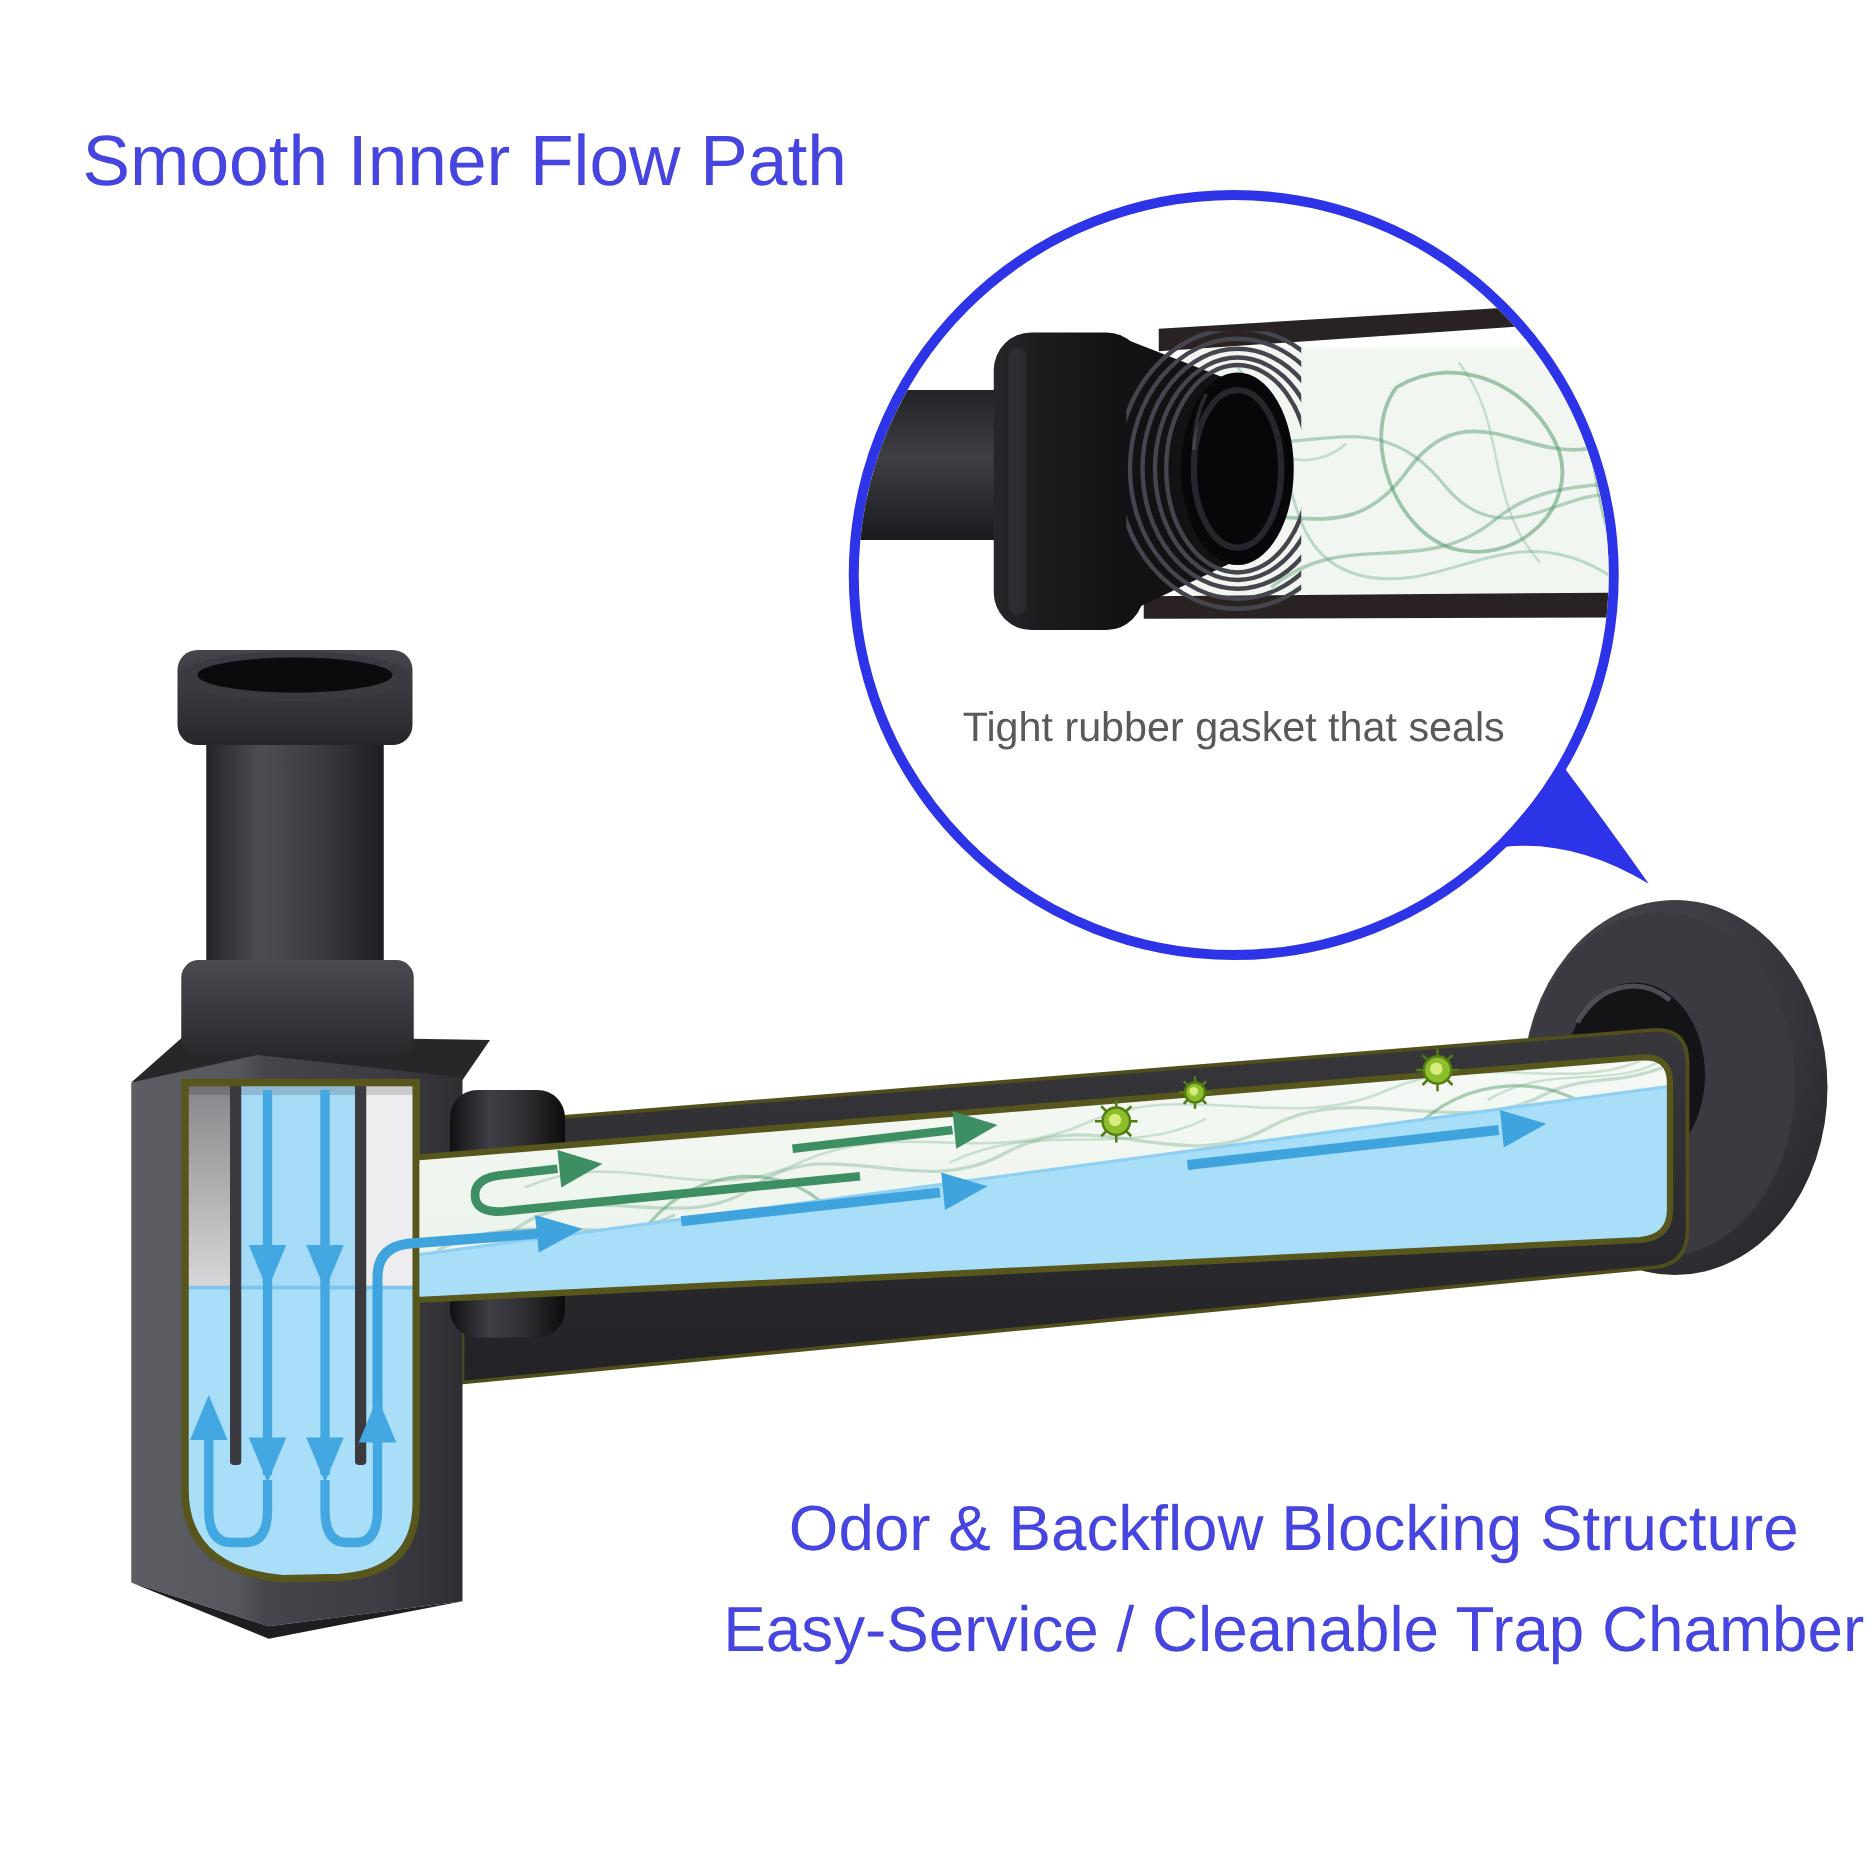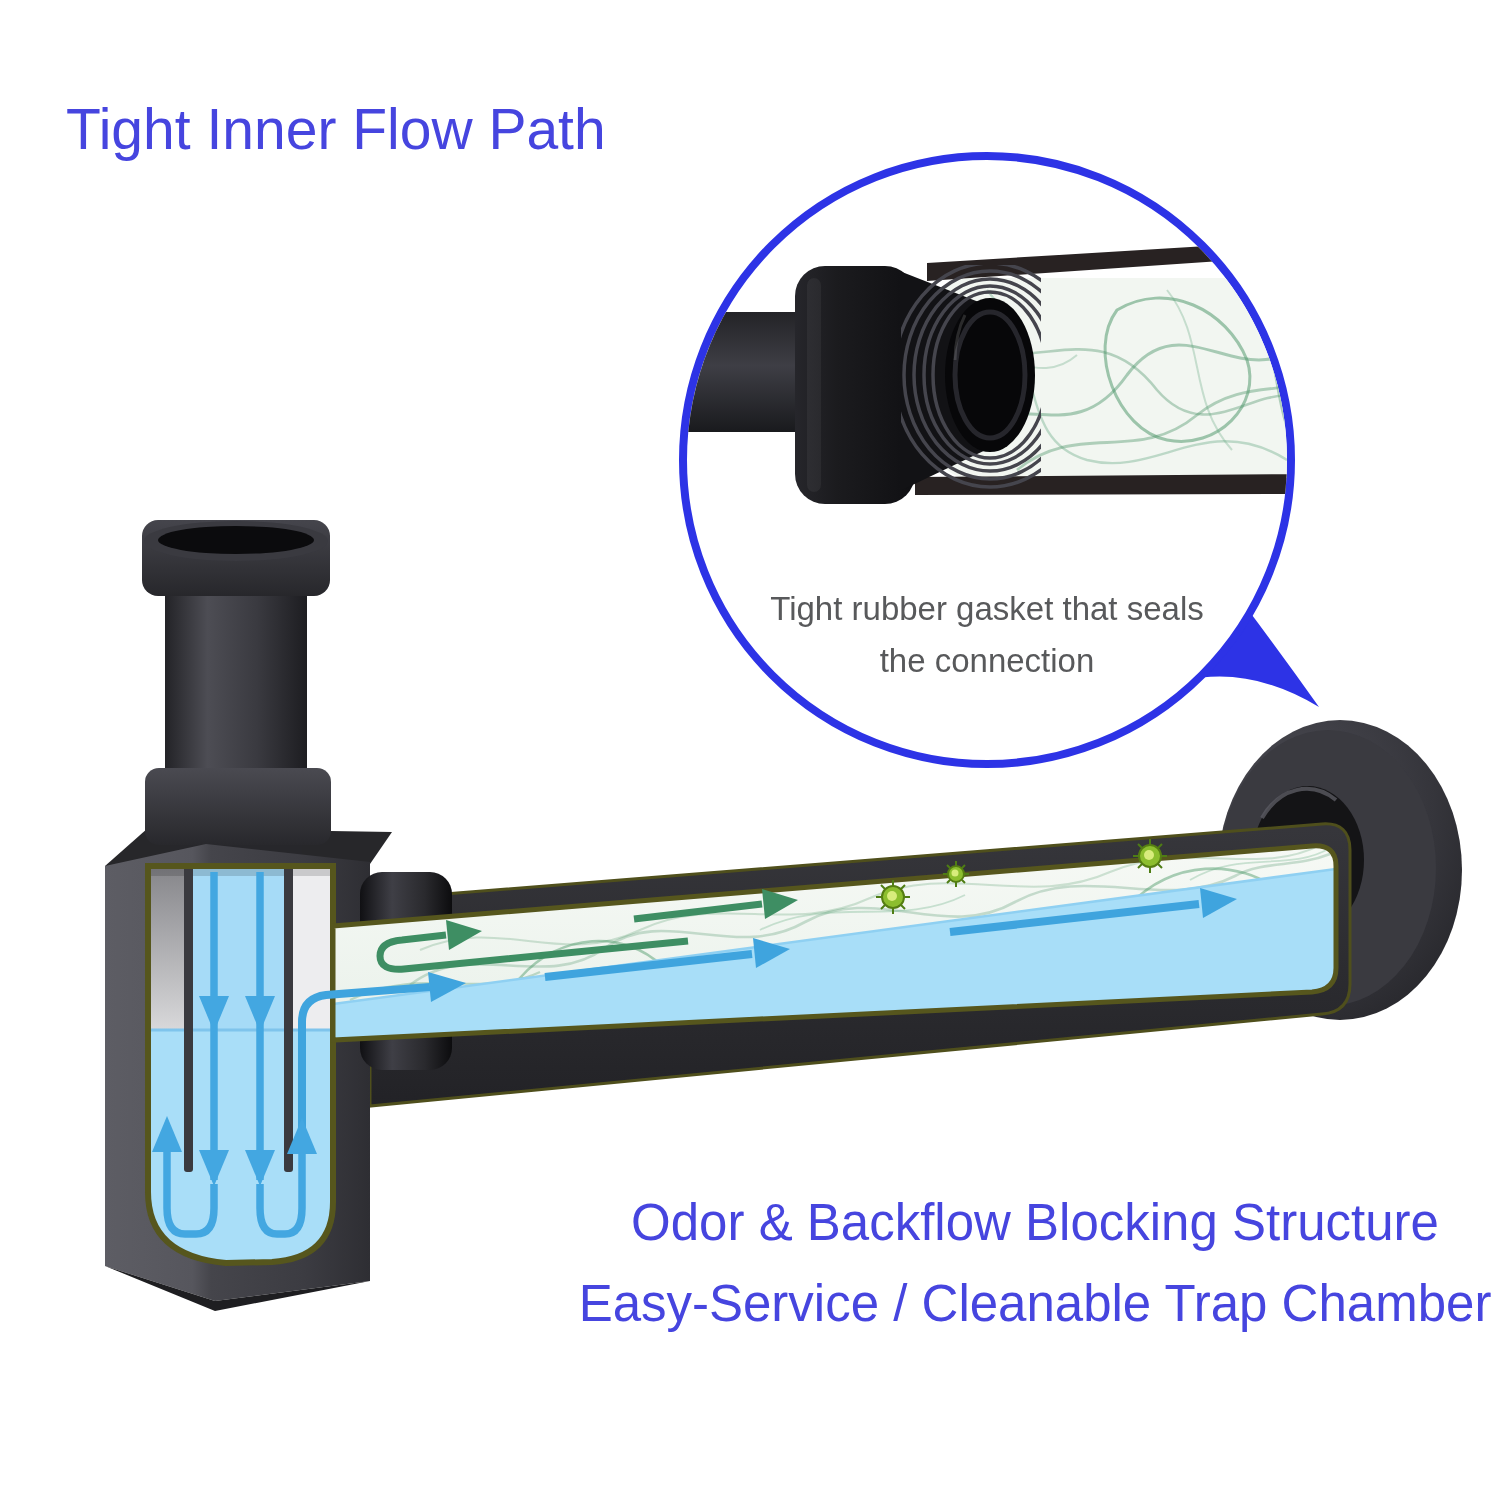--- a/index.html
+++ b/index.html
@@ -5,21 +5,21 @@
   html,body{margin:0;padding:0;background:#fff;}
   .stage{position:relative;width:1500px;height:1500px;background:#fff;overflow:hidden;
          font-family:"Liberation Sans","DejaVu Sans",sans-serif;}
   .stage svg{display:block;}
   #main-art{position:absolute;left:0;top:0;}
   .page-title{position:absolute;left:66px;top:96px;font-size:57px;font-weight:500;
               color:#4645DF;letter-spacing:0px;white-space:nowrap;}
   .magnifier{position:absolute;left:679px;top:152px;width:600px;height:600px;
              border:8px solid #2D33E6;border-radius:50%;overflow:hidden;background:#fff;}
   .magnifier-text{position:absolute;left:0;right:0;top:396px;text-align:center;
-                  font-size:33px;line-height:52px;color:#58595B;margin-top:27px;}
+                  font-size:33px;line-height:52px;color:#58595B;}
   .features{position:absolute;left:560px;top:1182px;width:950px;text-align:center;
             color:#4645DF;font-size:51px;line-height:81px;white-space:nowrap;}
   .feature-line{display:block;}
 </style>
 </head>
 <body>
 
 <div class="stage">
 
   <svg id="main-art" width="1500" height="1500" viewBox="0 0 1500 1500">
@@ -258,24 +258,23 @@
           <ellipse cx="303" cy="215" rx="57" ry="83"></ellipse>
         </g>
         <ellipse cx="303" cy="215" rx="45" ry="77" fill="#070709"></ellipse>
         <ellipse cx="303" cy="215" rx="35" ry="63" fill="none" stroke="#26262c" stroke-width="5"></ellipse>
         <path d="M278,155 A40,70 0 0 0 268,200" fill="none" stroke="rgba(255,255,255,0.14)" stroke-width="3"></path>
       </g>
     </svg>
 
     <div class="magnifier-text">
       <div>Tight rubber gasket that seals</div>
-      <div>the connection</div>
     </div>
   </div>
 
-  <div class="page-title">Tight Inner Flow Path</div>
+  <div class="page-title">Smooth Inner Flow Path</div>
 
   <div class="features">
     <span class="feature-line">Odor &amp; Backflow Blocking Structure</span>
     <span class="feature-line">Easy-Service / Cleanable Trap Chamber</span>
   </div>
 
 </div>
 
 </body></html>

